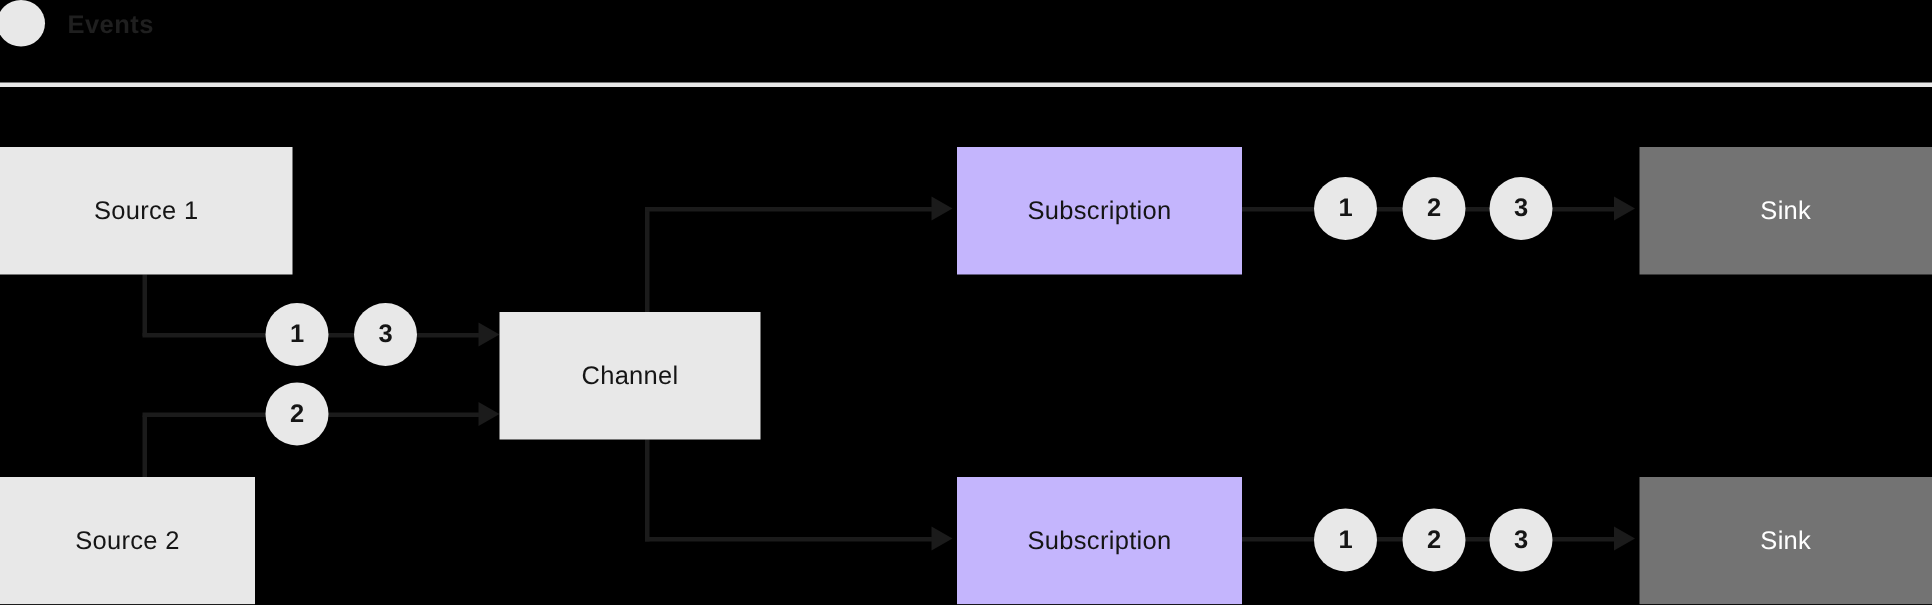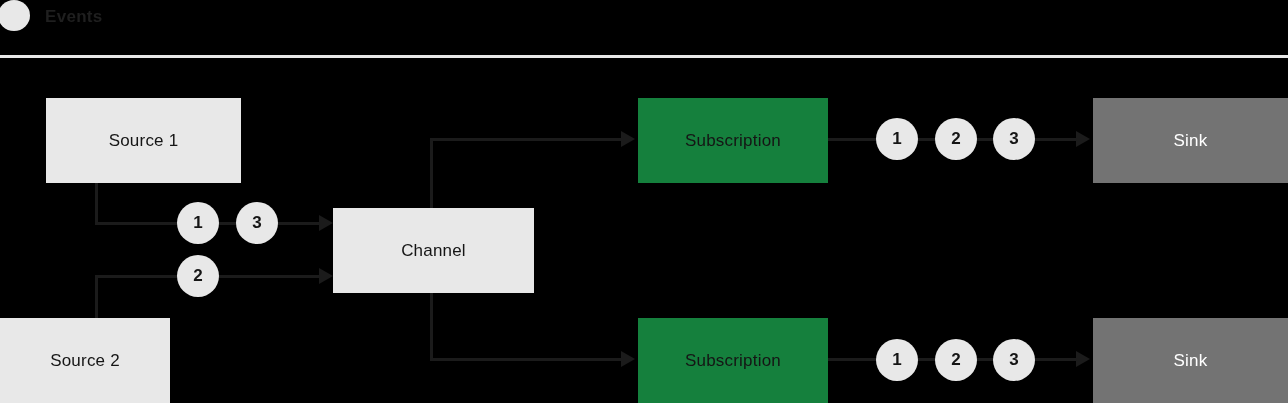--- a/index.html
+++ b/index.html
@@ -16,21 +16,21 @@
     position: absolute;
     height: 85px;
     display: flex;
     align-items: center;
     justify-content: center;
     font-size: 17px;
     font-weight: 500;
     letter-spacing: 0.2px;
   }
   .node-gray { background: #e8e8e8; color: #151515; }
-  .node-lightblue { background: #15803d; color: #151515; }
+  .node-lightblue { background: #c4b5fd; color: #151515; }
   .node-blue { background: #737373; color: #ffffff; }
 
   .edge { position: absolute; background: #1b1b1b; }
   .edge-h { height: 3px; }
   .edge-v { width: 3px; }
 
   .arrowhead {
     position: absolute;
     width: 0; height: 0;
     border-top: 8px solid transparent;
@@ -97,27 +97,27 @@
   <div class="edge edge-v" style="left:430px; top:293px; height:68px;"></div>
   <div class="edge edge-h" style="left:430px; top:358px; width:192px;"></div>
   <div class="arrowhead" style="left:621px; top:351px;"></div>
 
   <div class="edge edge-h" style="left:828px; top:138px; width:249px;"></div>
   <div class="arrowhead" style="left:1076px; top:131px;"></div>
 
   <div class="edge edge-h" style="left:828px; top:358px; width:249px;"></div>
   <div class="arrowhead" style="left:1076px; top:351px;"></div>
 
-  <div class="node node-gray" style="left:0; top:98px; width:195px;margin-left:46px;">
+  <div class="node node-gray" style="left:0; top:98px; width:195px;">
     <span>Source 1</span>
   </div>
   <div class="node node-gray" style="left:0; top:318px; width:170px;">
     <span>Source 2</span>
   </div>
-  <div class="node node-gray" style="left:333px; top:208px; width:201px;">
+  <div class="node node-gray" style="left:333px; top:208px; width:174px;">
     <span>Channel</span>
   </div>
   <div class="node node-lightblue" style="left:638px; top:98px; width:190px;">
     <span>Subscription</span>
   </div>
   <div class="node node-lightblue" style="left:638px; top:318px; width:190px;">
     <span>Subscription</span>
   </div>
   <div class="node node-blue" style="left:1093px; top:98px; width:195px;">
     <span>Sink</span>

